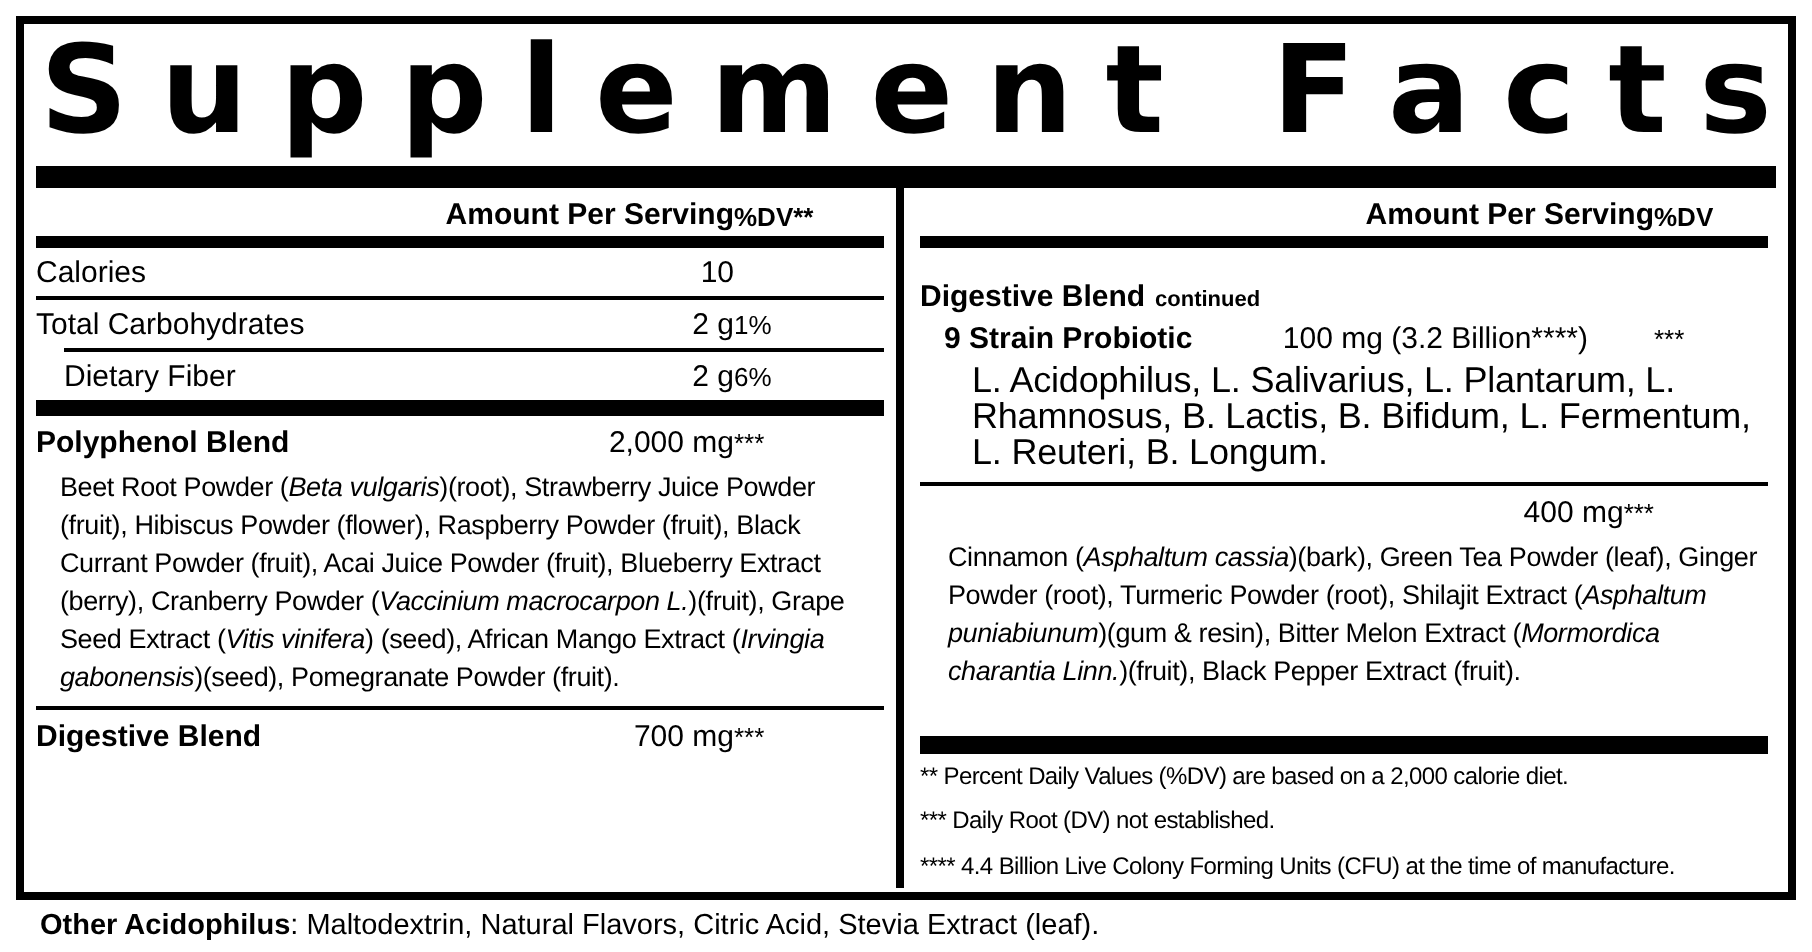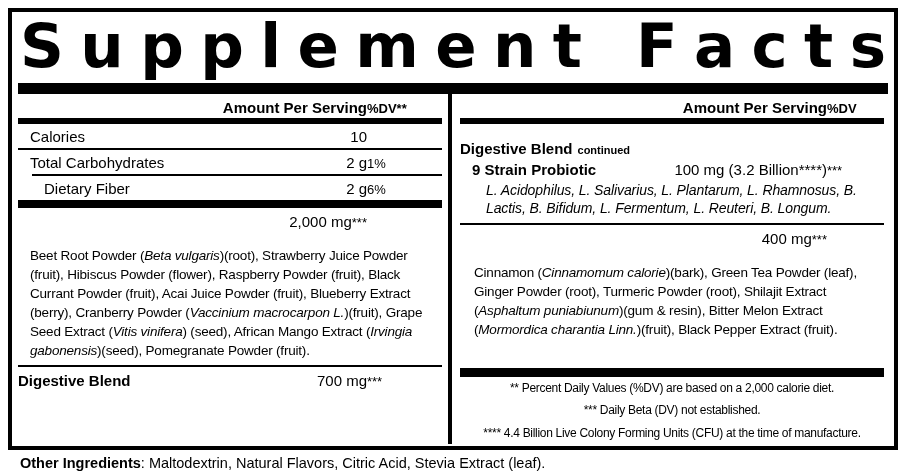--- a/index.html
+++ b/index.html
@@ -31,37 +31,37 @@
   .col{flex:1;display:flex;flex-direction:column;min-width:0;}
   .col-left{padding-right:6px;--dvw:75px;}
   .col-right{padding-left:8px;padding-right:4px;--dvw:57px;}
   .vdivider{width:4px;background:#000;}
   .row{display:grid;grid-template-columns:1fr auto var(--dvw);align-items:baseline;}
   .amt{text-align:right;font-size:15px;}
   .dvcell{text-align:left;font-size:13px;}
   .col-head{align-items:end;padding:3px 0 2px 0;min-height:19px;}
   .col-head .amt,.col-head .dvcell{font-weight:bold;}
   .head-bar{height:6px;background:#000;}
-  .nrow{padding:4px 0 3px 0;font-size:15px;margin-left:12px;}
+  .nrow{padding:4px 0 3px 0;font-size:15px;}
   .sep-thin{height:2px;background:#000;}
   .sep-thin.inset{margin-left:14px;}
   .sep-thick{height:8px;background:#000;}
   .indent1{padding-left:14px;}
   .brow{padding:5px 0 0 0;font-size:15px;}
   .bname{font-weight:bold;}
-  .ing{margin:16px 0 5px 12px;font-size:13.5px;line-height:19px;letter-spacing:-0.2px;}
+  .ing{margin:4px 0 5px 12px;font-size:13.5px;line-height:19px;letter-spacing:-0.2px;}
   .col-right .ing{margin-left:14px;}
   .sec-head{padding-top:16px;font-size:15px;font-weight:bold;line-height:17px;}
   .cont{font-size:11px;font-weight:600;margin-left:5px;}
-  .sub-row{padding-top:2px;font-size:15px;}
+  .sub-row{padding-top:2px;font-size:15px;gap:33px;}
   .sname{font-weight:bold;padding-left:12px;}
-  .strains{margin:3px 0 6px 26px;font-size:14px;line-height:18px;letter-spacing:-0.1px;font-style:italic;}
+  .strains{margin:3px 0 6px 26px;font-size:18px;line-height:18px;letter-spacing:-0.1px;}
   .foot{margin-top:auto;}
   .fnbar{height:9px;background:#000;}
-  .fn{font-size:12px;line-height:21.5px;letter-spacing:-0.3px;padding-top:1px;text-align:center;}
+  .fn{font-size:12px;line-height:21.5px;letter-spacing:-0.3px;padding-top:1px;}
   .other{position:absolute;left:20px;top:455px;font-size:14.5px;}
   .other b{font-weight:700;}
   i{font-style:italic;}
 </style>
 </head>
 <body>
 
 <div class="panel">
 
   <div class="title"><span>S</span><span>u</span><span>p</span><span>p</span><span>l</span><span>e</span><span>m</span><span>e</span><span>n</span><span>t</span><span> </span><span>F</span><span>a</span><span>c</span><span>t</span><span>s</span></div>
@@ -94,20 +94,21 @@
       <div class="sep-thin inset"></div>
 
       <div class="row nrow">
         <span class="indent1">Dietary Fiber</span>
         <span class="amt">2 g</span>
         <span class="dvcell">6%</span>
       </div>
       <div class="sep-thick"></div>
 
       <div class="row brow">
+        <span class="bname">Polyphenol Blend</span>
         <span class="amt">2,000 mg</span>
         <span class="dvcell">***</span>
       </div>
       <div class="ing"><span>Beet Root Powder (</span><i>Beta vulgaris</i><span>)(root), Strawberry Juice Powder (fruit), Hibiscus Powder (flower), Raspberry Powder (fruit), Black Currant Powder (fruit), Acai Juice Powder (fruit), Blueberry Extract (berry), Cranberry Powder (</span><i>Vaccinium macrocarpon L.</i><span>)(fruit), Grape Seed Extract (</span><i>Vitis vinifera</i><span>)  (seed), African Mango Extract (</span><i>Irvingia gabonensis</i><span>)(seed), Pomegranate Powder (fruit).</span></div>
 
       <div class="sep-thin"></div>
 
       <div class="row brow">
         <span class="bname">Digestive Blend</span>
         <span class="amt">700 mg</span>
@@ -134,28 +135,28 @@
         <span class="dvcell">***</span>
       </div>
       <div class="strains">L. Acidophilus, L. Salivarius, L. Plantarum, L. Rhamnosus, B. Lactis, B. Bifidum, L. Fermentum, L. Reuteri, B. Longum.</div>
 
       <div class="sep-thin"></div>
 
       <div class="row brow">
         <span class="amt">400 mg</span>
         <span class="dvcell">***</span>
       </div>
-      <div class="ing"><span>Cinnamon (</span><i>Cinnamomum calorie</i><span>)(bark), Green Tea Powder (leaf), Ginger Powder (root), Turmeric Powder (root), Shilajit Extract (</span><i>Asphaltum puniabiunum</i><span>)(gum &amp; resin), Bitter Melon Extract (</span><i>Mormordica charantia Linn.</i><span>)(fruit), Black Pepper Extract (fruit).</span></div>
+      <div class="ing"><span>Cinnamon (</span><i>Asphaltum cassia</i><span>)(bark), Green Tea Powder (leaf), Ginger Powder (root), Turmeric Powder (root), Shilajit Extract (</span><i>Asphaltum puniabiunum</i><span>)(gum &amp; resin), Bitter Melon Extract (</span><i>Mormordica charantia Linn.</i><span>)(fruit), Black Pepper Extract (fruit).</span></div>
 
       <div class="foot">
         <div class="fnbar"></div>
         <div class="fn">** Percent Daily Values (%DV) are based on a 2,000 calorie diet.</div>
-        <div class="fn">*** Daily Beta (DV) not established.</div>
+        <div class="fn">*** Daily Root (DV) not established.</div>
         <div class="fn">**** 4.4 Billion Live Colony Forming Units (CFU) at the time of manufacture.</div>
       </div>
     </div>
 
   </div>
 </div>
 
 <div class="other">
-  <b>Other Ingredients</b><span>: Maltodextrin, Natural Flavors, Citric Acid, Stevia Extract (leaf).</span>
+  <b>Other Acidophilus</b><span>: Maltodextrin, Natural Flavors, Citric Acid, Stevia Extract (leaf).</span>
 </div>
 
 </body></html>

